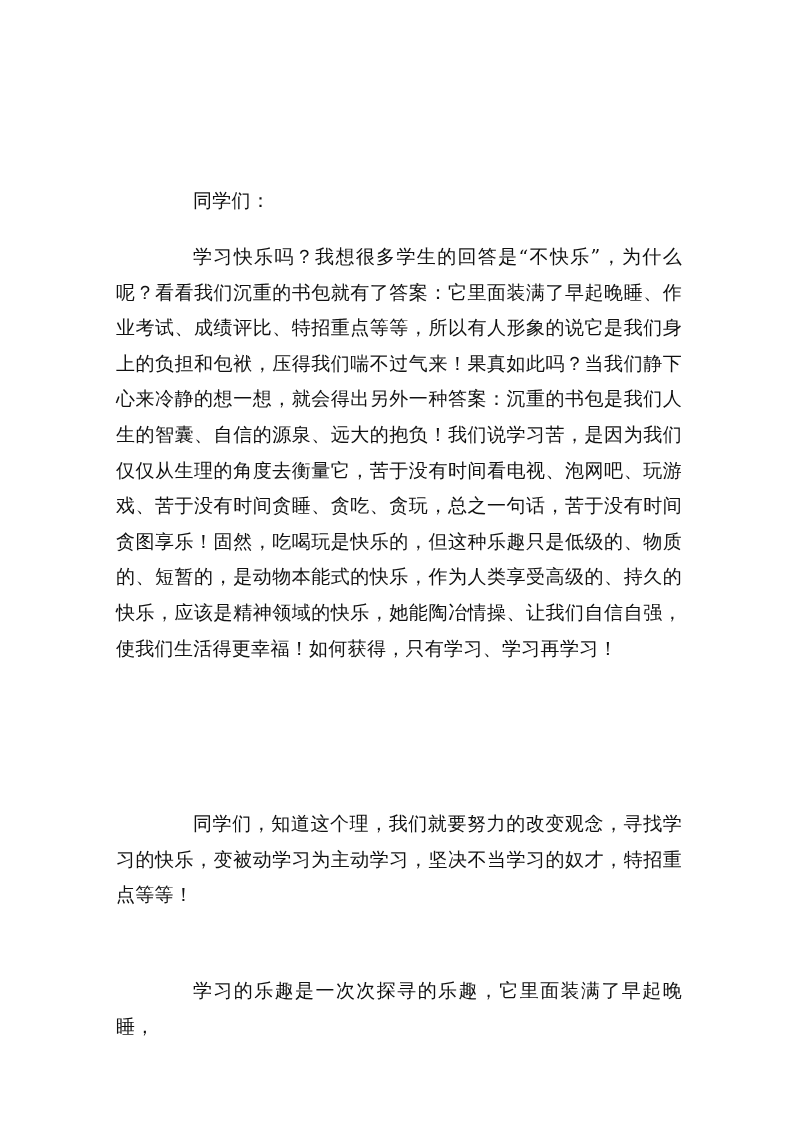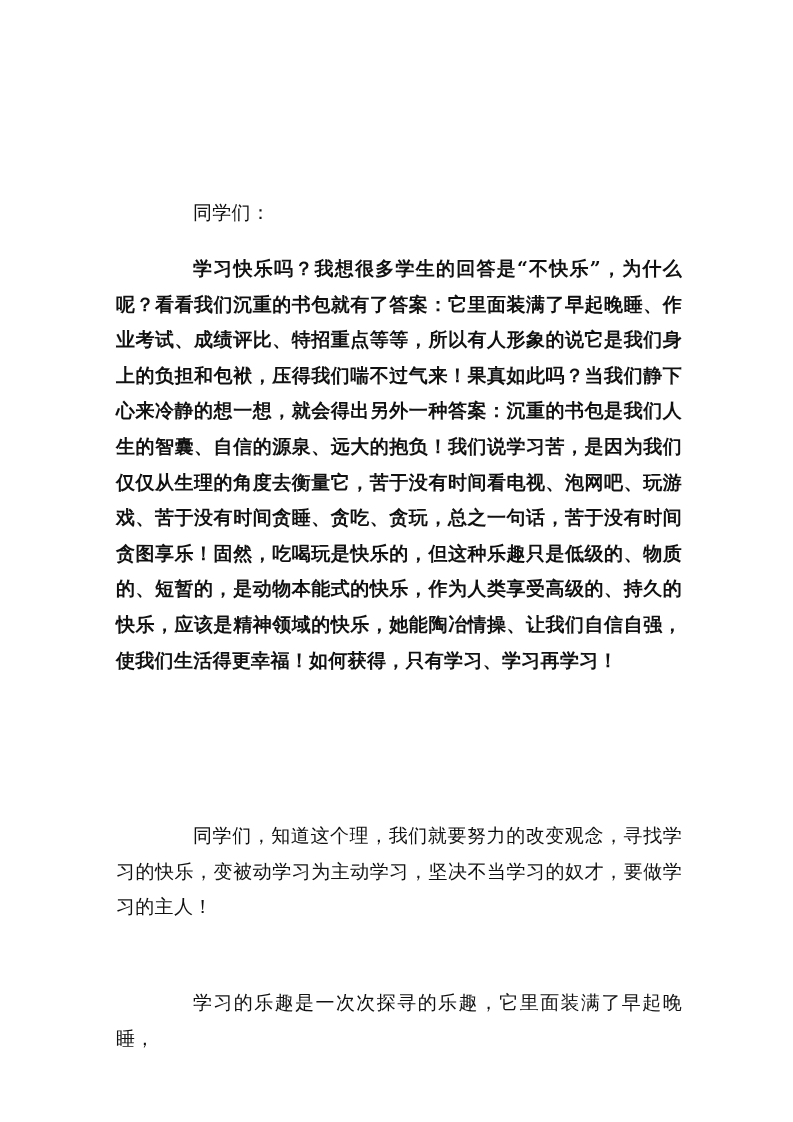--- a/index.html
+++ b/index.html
@@ -1,36 +1,36 @@
 <!DOCTYPE html>
 <html><head>
 <meta charset="utf-8">
 <style>
   html, body { margin: 0; padding: 0; background: #ffffff; }
   body { width: 793px; height: 1122px; position: relative; overflow: hidden;
          font-family: "DejaVu Serif", "Liberation Serif", serif; color: #111; }
-  .page { position: absolute; left: 0; top: 12px; width: 793px; height: 928px; background: #fff; }
+  .page { position: absolute; left: 0; top: 0; width: 793px; height: 928px; background: #fff; }
   .text-block { position: absolute; left: 116px; width: 566px; font-size: 19px; line-height: 35.6px;
                 text-align: justify; text-justify: inter-character; letter-spacing: 0.3px; }
   .text-block p { margin: 0; text-indent: 77px; }
   .greeting { top: 183px; }
-  .p1 { top: 239px; font-weight: bold; }
+  .p1 { top: 239px; }
   .p2 { top: 806px; }
   .p3 { top: 973px; }
   .salutation { text-indent: 77px; }
 </style>
 </head>
 <body>
 
 <div class="page">
   <div class="text-block greeting">
     <p class="salutation">同学们：</p>
   </div>
   <div class="text-block p1">
     <p>学习快乐吗？我想很多学生的回答是“不快乐”，为什么呢？看看我们沉重的书包就有了答案：它里面装满了早起晚睡、作业考试、成绩评比、特招重点等等，所以有人形象的说它是我们身上的负担和包袱，压得我们喘不过气来！果真如此吗？当我们静下心来冷静的想一想，就会得出另外一种答案：沉重的书包是我们人生的智囊、自信的源泉、远大的抱负！我们说学习苦，是因为我们仅仅从生理的角度去衡量它，苦于没有时间看电视、泡网吧、玩游戏、苦于没有时间贪睡、贪吃、贪玩，总之一句话，苦于没有时间贪图享乐！固然，吃喝玩是快乐的，但这种乐趣只是低级的、物质的、短暂的，是动物本能式的快乐，作为人类享受高级的、持久的快乐，应该是精神领域的快乐，她能陶冶情操、让我们自信自强，使我们生活得更幸福！如何获得，只有学习、学习再学习！</p>
   </div>
   <div class="text-block p2">
-    <p>同学们，知道这个理，我们就要努力的改变观念，寻找学习的快乐，变被动学习为主动学习，坚决不当学习的奴才，要做学习的主人！</p>
+    <p>同学们，知道这个理，我们就要努力的改变观念，寻找学习的快乐，变被动学习为主动学习，坚决不当学习的奴才，特招重点等等！</p>
   </div>
   <div class="text-block p3">
     <p>学习的乐趣是一次次探寻的乐趣，它里面装满了早起晚睡，</p>
   </div>
 </div>
 
 </body></html>

